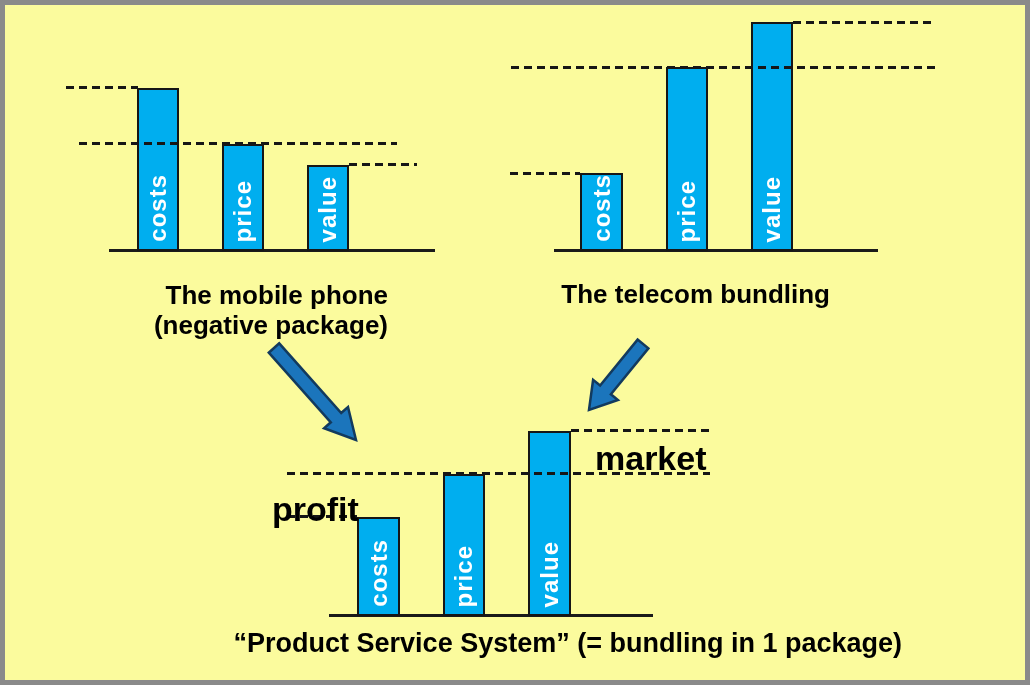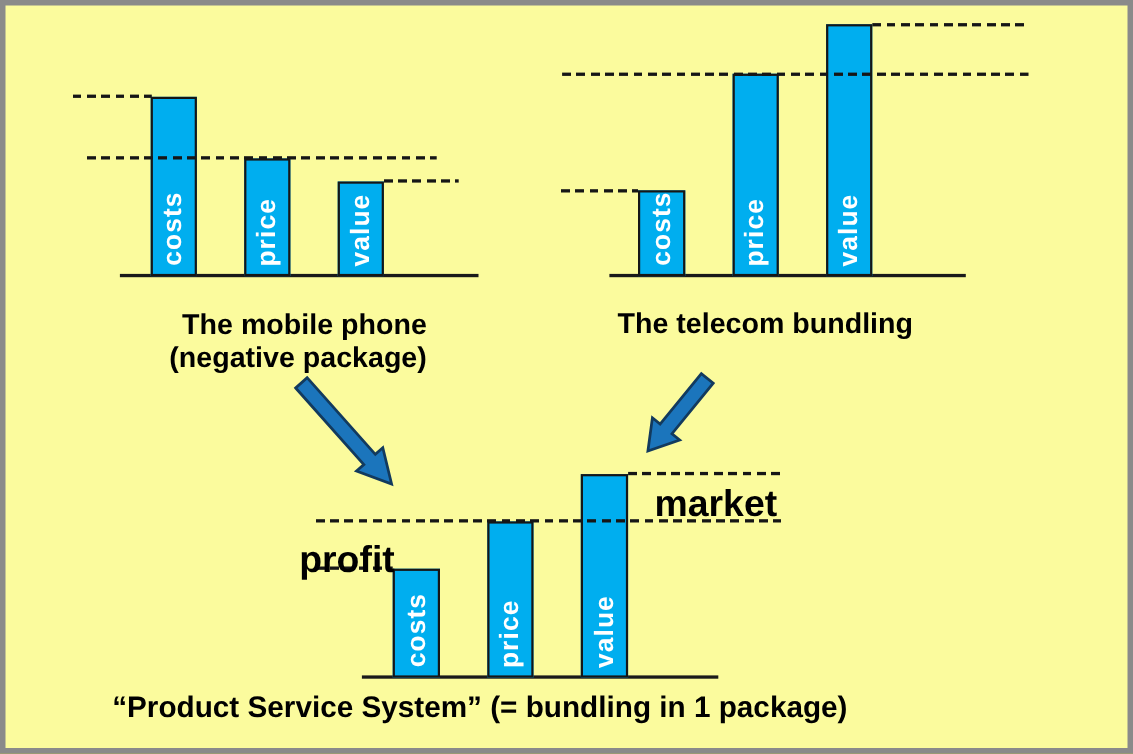--- a/index.html
+++ b/index.html
@@ -30,21 +30,21 @@
   }
   .chart-title {
     position:absolute; text-align:right; color:#000000;
     font-weight:700; font-size:26px; line-height:30px; z-index:4;
   }
   .side-label {
     position:absolute; color:#000; font-weight:700; font-size:34px;
     line-height:1; z-index:4; white-space:nowrap;
   }
   .caption {
-    position:absolute; text-align:left; color:#000;
+    position:absolute; text-align:right; color:#000;
     font-weight:700; font-size:27px; z-index:4; white-space:nowrap;
   }
   .arrows { position:absolute; left:0; top:0; z-index:5; pointer-events:none; }
 </style>
 </head>
 <body>
 
 <div class="canvas">
 
   <div class="axis" style="left:109px; top:249px; width:326px;"></div>

